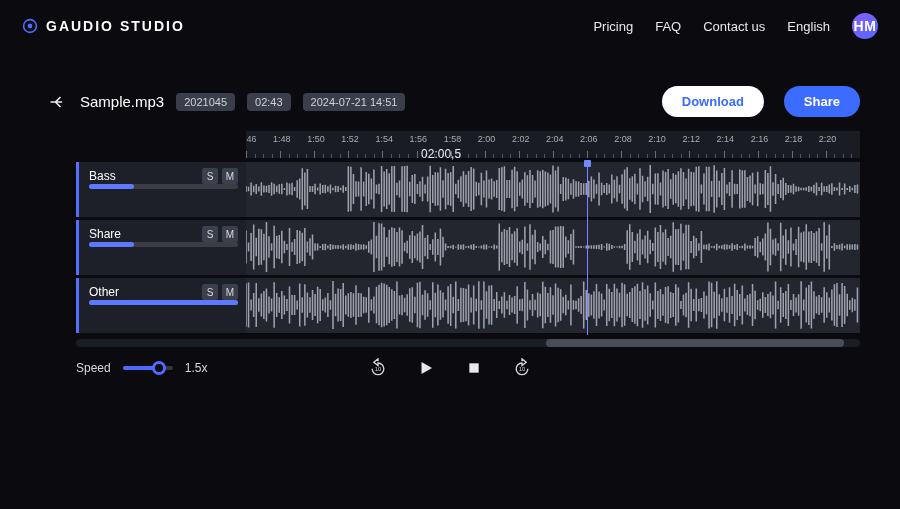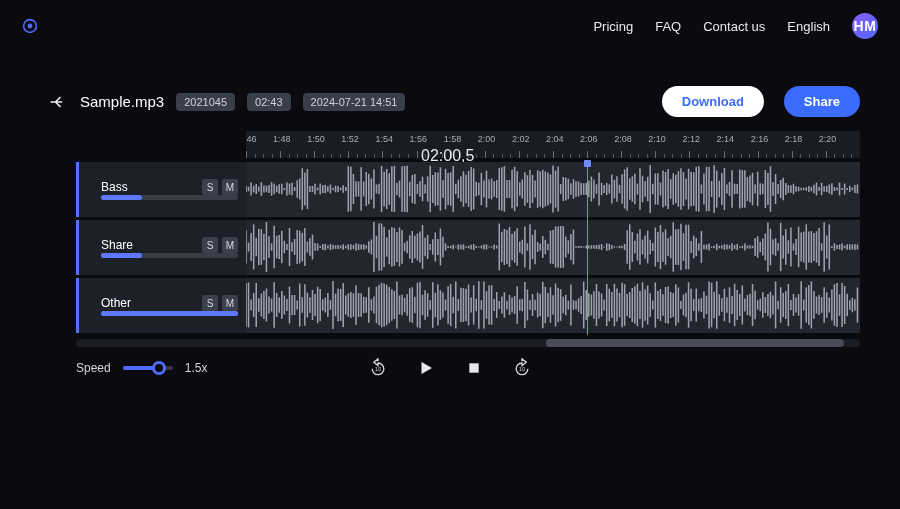--- a/index.html
+++ b/index.html
@@ -27,33 +27,33 @@
   
   .editor { padding: 0 40px 0 76px; }
 
   .ruler { display: flex; margin-left: 170px; height: 28px; background: #1a1c24; border-bottom: 1px solid #0a0a0f; overflow: hidden; }
   .tick { flex: 1; position: relative; font-size: 9px; color: #a9abb6; text-align: left; }
   .tick::before { content: ""; position: absolute; left: 0; bottom: 0; width: 1px; height: 7px; background: #6a6c76; }
   .tick span { position: absolute; top: 3px; left: -7px; }
   .subtick { position: absolute; bottom: 0; width: 1px; height: 4px; background: #55565f; }
 
   .track { display: flex; height: 55px; margin-top: 3px; }
-  .track-head { width: 170px; background: #1e2029; border-left: 3px solid #5370ff; padding: 6px 8px 6px 22px; display: flex; flex-direction: column; justify-content: center; }
+  .track-head { width: 170px; background: #1e2029; border-left: 3px solid #5370ff; padding: 6px 8px 6px 10px; display: flex; flex-direction: column; justify-content: flex-start; }
   .track-head-top { display: flex; align-items: center; justify-content: space-between; }
   .track-name { font-size: 12px; }
   .sm-group { display: flex; gap: 4px; }
   .sm { width: 16px; height: 16px; background: #3c3f4c; color: #d8d9e0; font-size: 10px; display: flex; align-items: center; justify-content: center; border-radius: 2px; cursor: pointer; }
   .vol { height: 5px; background: #3a3c46; border-radius: 3px; position: relative; }
   .vol-fill { position: absolute; left: 0; top: 0; bottom: 0; background: #5d79ff; border-radius: 3px; }
   .track-wave { flex: 1; background: #23252f; position: relative; overflow: hidden; }
   .wave-svg { position: absolute; inset: 0; width: 100%; height: 100%; }
 
   .playhead { position: absolute; top: 0; bottom: 0; width: 1px; background: #6f8bff; left: 43.5%; pointer-events:none; }
   .playhead::before { content: ""; position: absolute; top: -2px; left: -3px; width: 7px; height: 7px; background: #6f8bff; border-radius: 1px; }
-  .playtime { position: absolute; left: 43.5%; top: -15px; transform: translateX(4px); font-size: 16px; color: #e8e9f0; }
+  .playtime { position: absolute; left: 43.5%; top: -15px; transform: translateX(4px); font-size: 12px; color: #e8e9f0; }
 
   .tracks-wrap { position: relative; }
 
   .hscroll { margin: 6px 0 0 0px; height: 8px; background: #1b1d25; border-radius: 4px; position: relative; }
   .hscroll-thumb { position: absolute; top: 0; bottom: 0; background: #4a4c57; border-radius: 4px; }
 
   
   .transport { display: flex; align-items: center; padding: 14px 40px 0 76px; font-size: 12px; color: #d6d7df; gap: 12px; }
   .speed-slider { width: 50px; height: 4px; background: #34363f; border-radius: 2px; position: relative; }
   .speed-fill { position: absolute; left:0; top:0; bottom:0; background:#4f6bff; border-radius:2px; }
@@ -68,20 +68,21 @@
 </style>
 </head>
 <body>
 
 <div class="topnav">
   <div class="brand">
     <svg class="brand-icon" viewBox="0 0 20 20">
         <circle cx="10" cy="10" r="8" fill="none" stroke="#4f6bff" stroke-width="2"></circle>
         <circle cx="10" cy="10" r="3" fill="#4f6bff"></circle>
       </svg>
+    <span>GAUDIO STUDIO</span>
   </div>
   <div class="nav-right">
     <span class="nav-link">Pricing</span>
     <span class="nav-link">FAQ</span>
     <span class="nav-link">Contact us</span>
     <span class="nav-link">English</span>
     <div class="avatar">HM</div>
   </div>
 </div>
 

